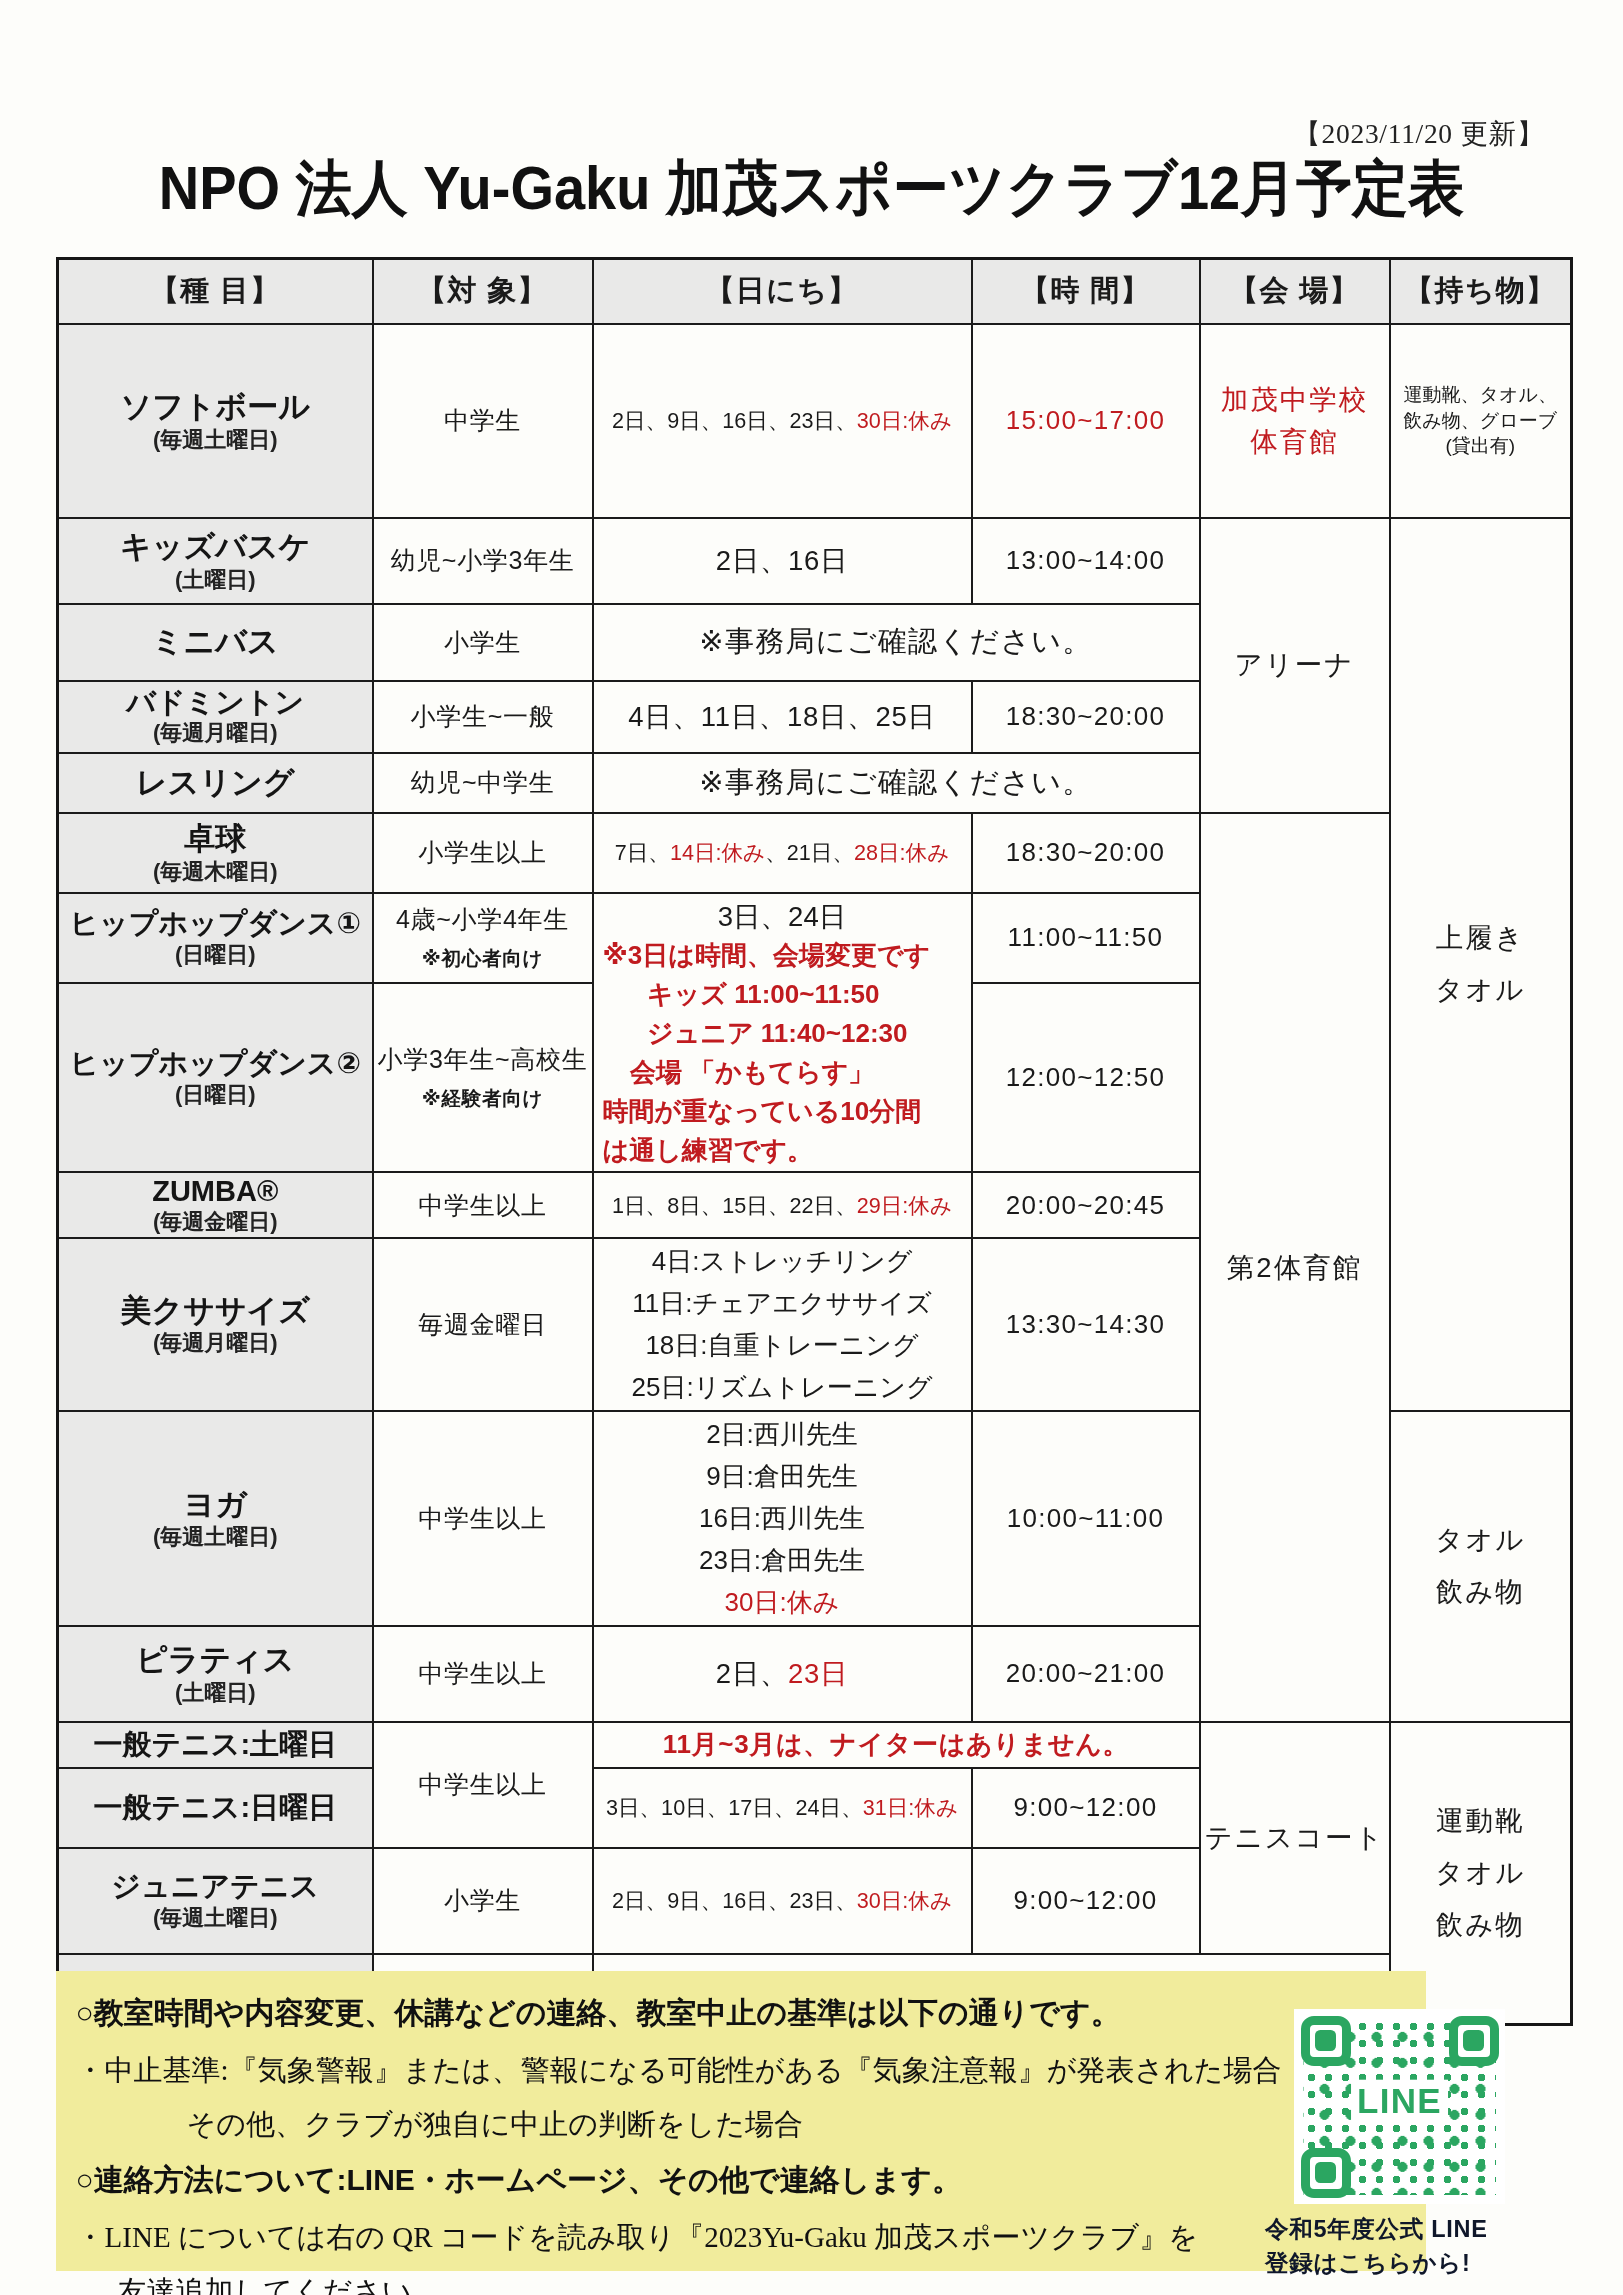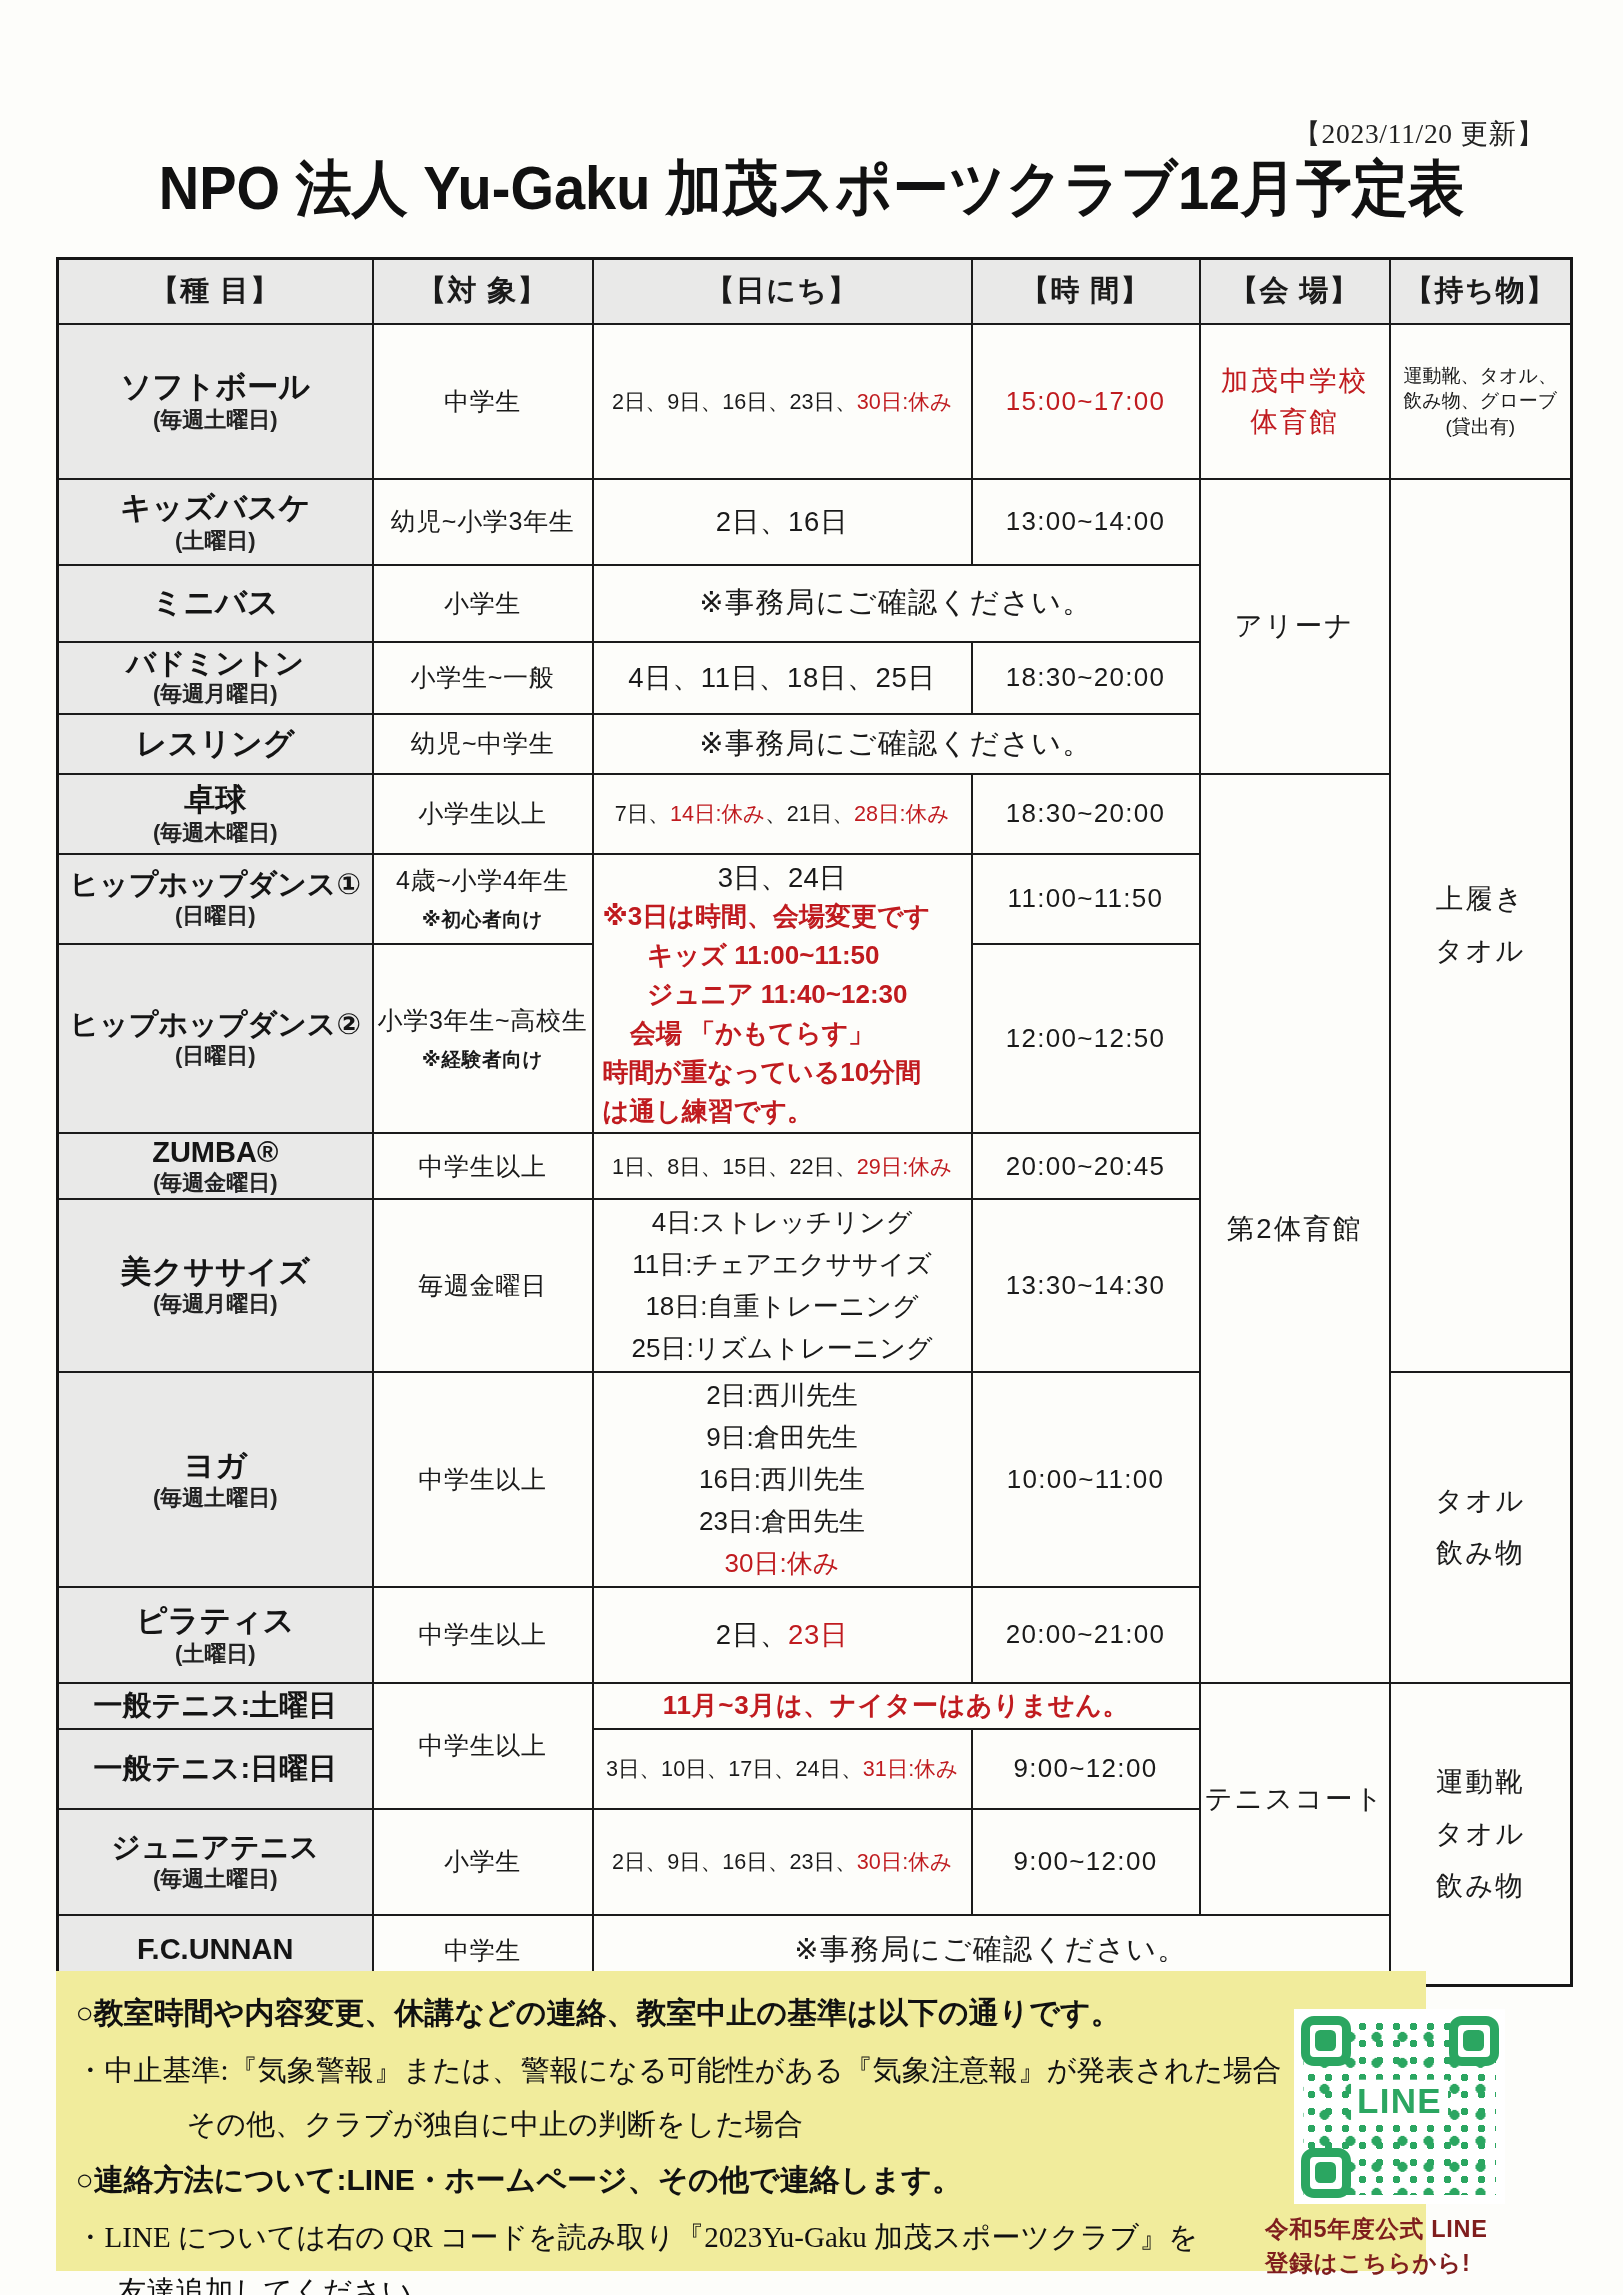--- a/index.html
+++ b/index.html
@@ -32,21 +32,21 @@
     border:2px solid #1b1b1b;
     text-align:center;vertical-align:middle;
     padding:1.3px 2.6px;overflow:hidden;
   }
   thead td{
     background:#e9e9e8;font-size:29px;font-weight:700;
     border-bottom:4.6px double #161616;letter-spacing:1.3px;
   }
   td.cat{background:#e9e9e8;}
   .tr-hd{height:65px;}
-  .tr-softball{height:155px;}
+  .tr-softball{height:194px;}
   .tr-kidsbasket{height:86px;}
   .tr-minibus{height:77px;}
   .tr-badminton{height:72px;}
   .tr-wrestling{height:60px;}
   .tr-takkyu{height:80px;}
   .tr-hiphop1{height:84px;}
   .tr-hiphop2{height:175px;}
   .tr-zumba{height:60px;}
   .tr-biku{height:169px;}
   .tr-yoga{height:205px;}
@@ -113,21 +113,21 @@
   .f-tl{left:6.5px;top:6.5px;}
   .f-tr{right:6.5px;top:6.5px;}
   .f-bl{left:6.5px;bottom:6.5px;}
   .qr-label{
     position:absolute;left:50%;top:47%;transform:translate(-50%,-50%);
     background:#fff;padding:1.3px 6.5px;
     color:#2ba661;font-size:35px;font-weight:900;letter-spacing:1.3px;
   }
   .qr-caption{
     position:absolute;left:1209px;top:241px;width:275px;
-    font-size:23.5px;font-weight:700;color:#7f1d1d;line-height:1.45;
+    font-size:23.5px;font-weight:700;color:#0f172a;line-height:1.45;
     letter-spacing:0.7px;
   }
 </style>
 </head>
 <body>
 
 <div id="page">
 
   <div class="update-date">【2023/11/20 更新】</div>
   <div class="doc-title">NPO 法人 Yu-Gaku 加茂スポーツクラブ12月予定表</div>

